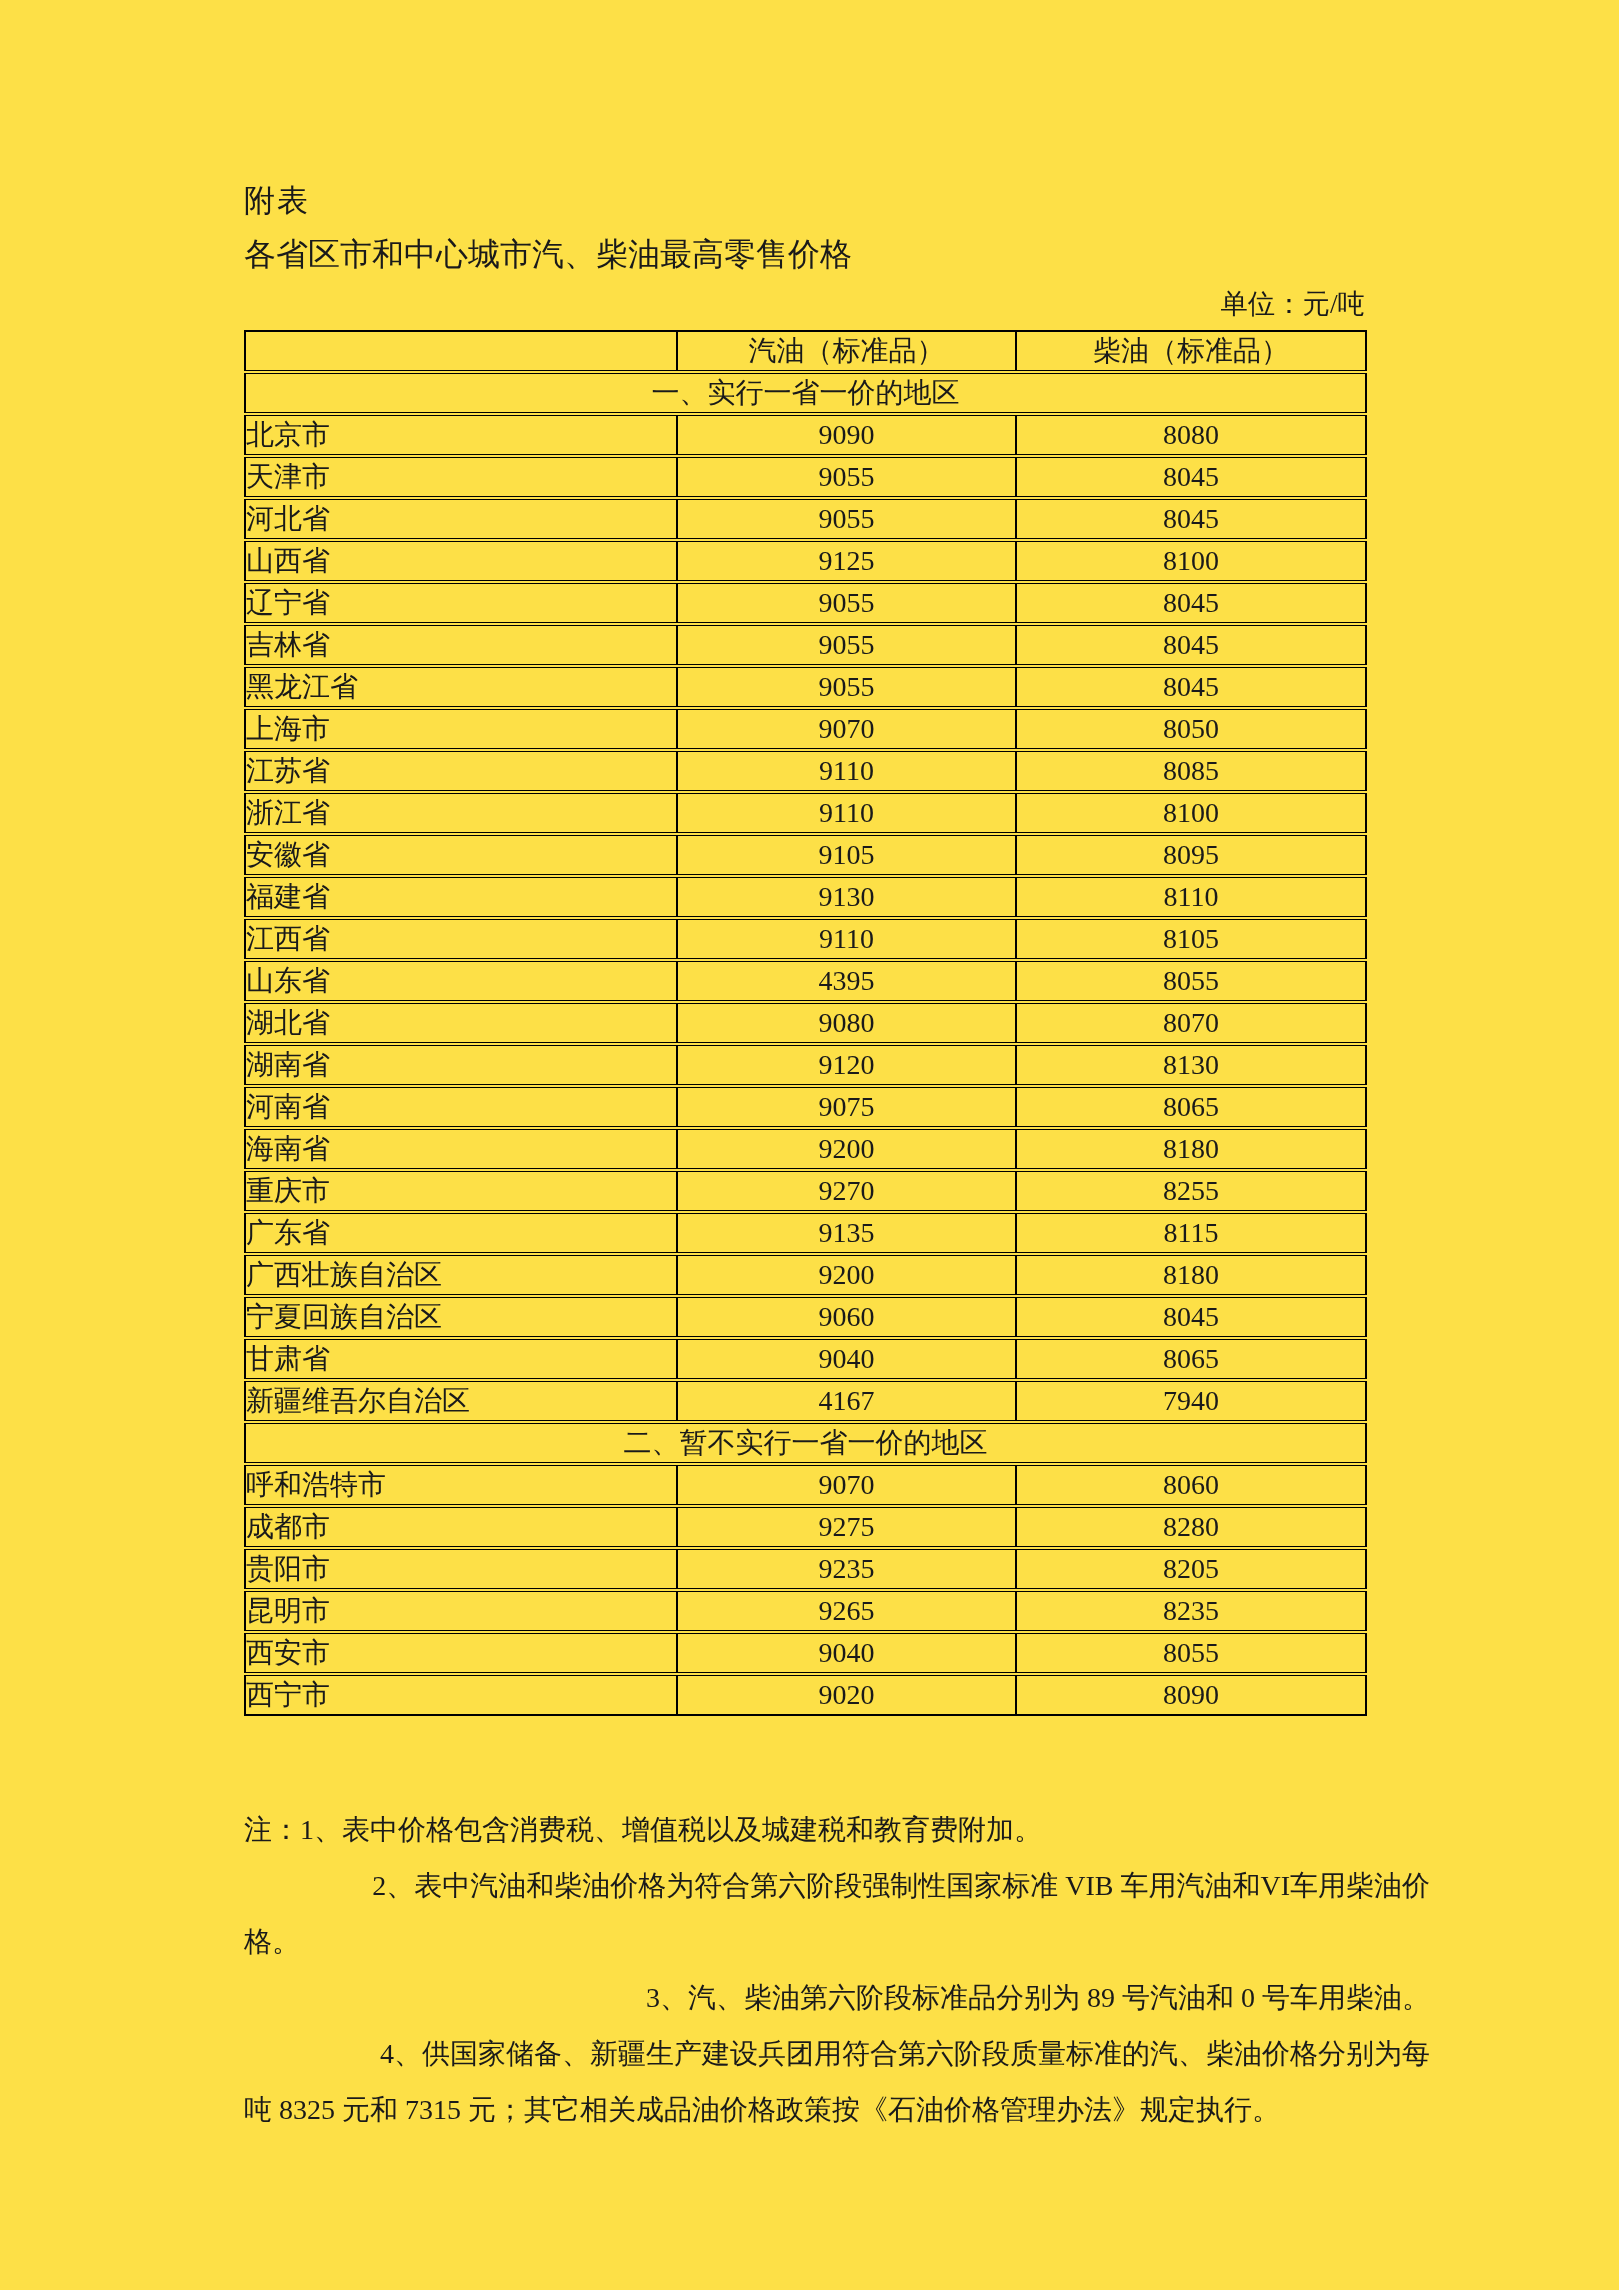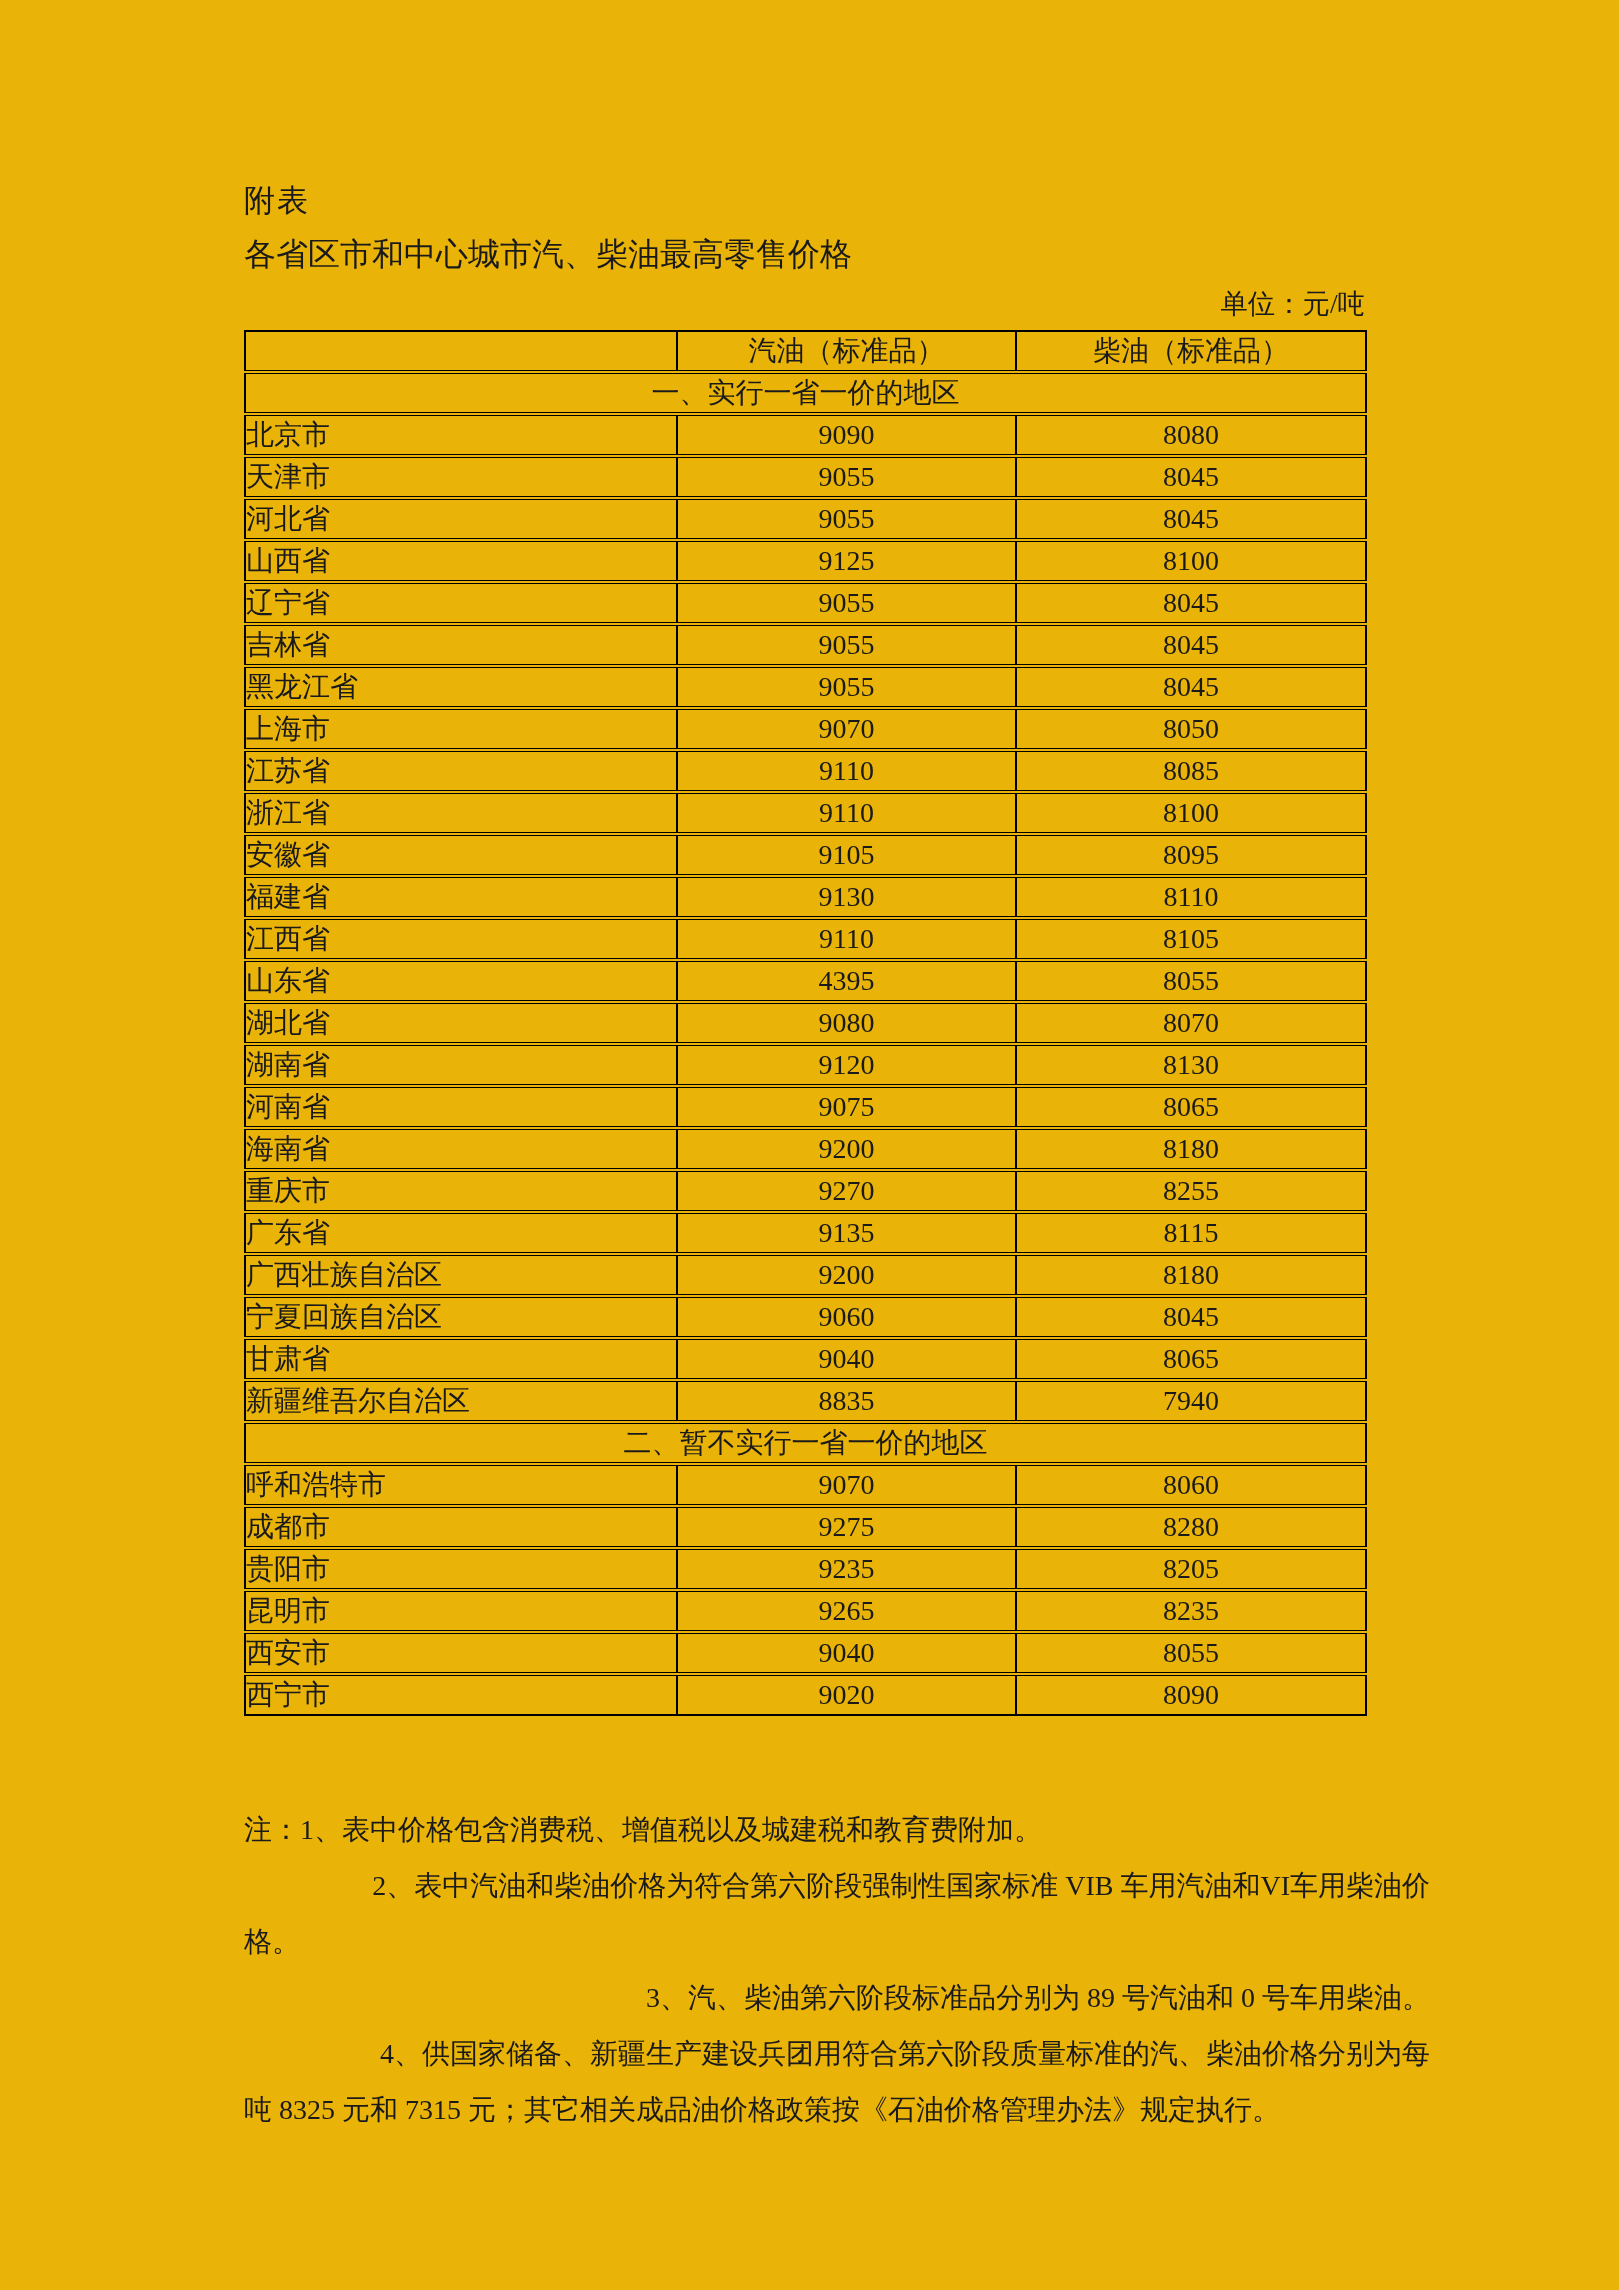--- a/index.html
+++ b/index.html
@@ -1,19 +1,19 @@
 <!DOCTYPE html>
 <html><head>
 <meta charset="utf-8">
 <style>
   html,body { margin:0; padding:0; background:#e8e8e8; }
   .page {
     position:relative;
     width:1619px; height:2291px;
-    background:#eab308;
+    background:#fde047;
     color:#1a1a1a;
     font-family:"Liberation Serif","DejaVu Serif",serif;
     overflow:hidden;
   }
   .appendix-label {
     position:absolute; left:244px; top:180px;
     font-size:31px; letter-spacing:2px;
   }
   .doc-title {
     position:absolute; left:244px; top:233px; width:1121px;
@@ -188,21 +188,21 @@
           <td class="num-cell">9060</td>
           <td class="num-cell">8045</td>
         </tr>
         <tr>
           <td class="region-cell">甘肃省</td>
           <td class="num-cell">9040</td>
           <td class="num-cell">8065</td>
         </tr>
         <tr>
           <td class="region-cell">新疆维吾尔自治区</td>
-          <td class="num-cell">8835</td>
+          <td class="num-cell">4167</td>
           <td class="num-cell">7940</td>
         </tr>
         <tr>
           <td colspan="3" class="section-cell">二、暂不实行一省一价的地区</td>
         </tr>
         <tr>
           <td class="region-cell">呼和浩特市</td>
           <td class="num-cell">9070</td>
           <td class="num-cell">8060</td>
         </tr>

